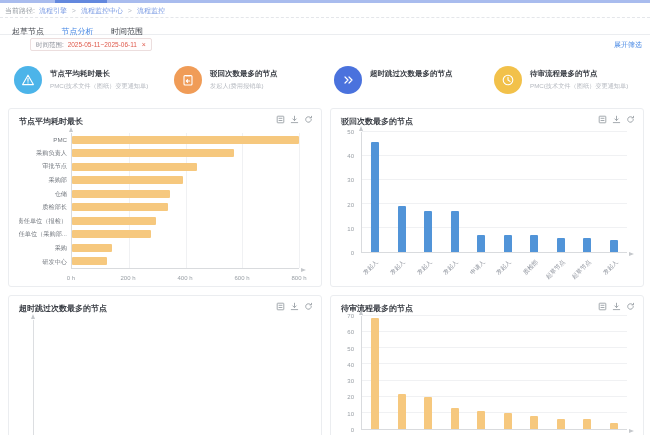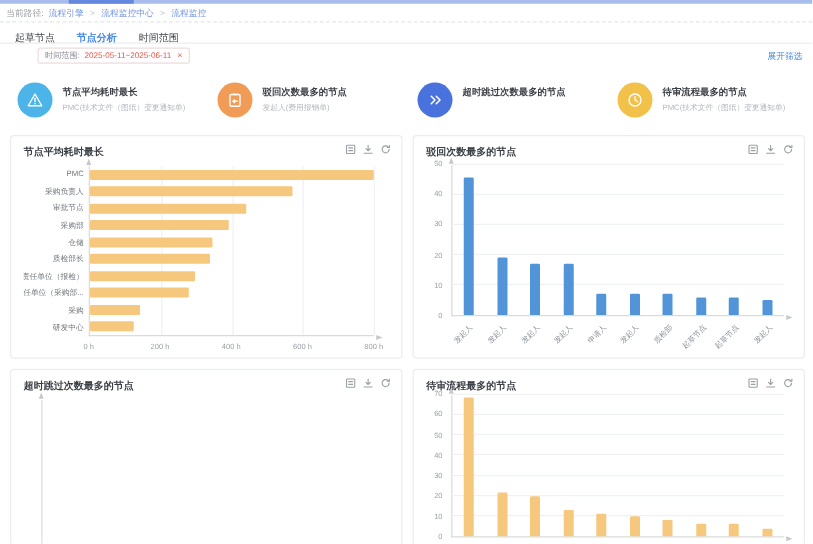--- a/index.html
+++ b/index.html
@@ -13,21 +13,21 @@
 
   
   .breadcrumb { position:absolute; top:6px; left:5px; font-size:7px; color:#9aa0a6; white-space:nowrap; }
   .breadcrumb a { color:#7496e2; text-decoration:none; margin:0 2px; cursor:pointer; }
   .breadcrumb .sep { color:#b6bcc4; margin:0 1px; }
   .bc-divider { position:absolute; top:17px; left:0; width:650px; border-bottom:1px dashed #e4e6ea; }
 
   
   .tabs { position:absolute; top:20px; left:0; width:650px; height:15px; border-bottom:1px solid #ebedf0; }
   .tab { display:inline-block; margin-left:11px; padding:1px 1px 3px; font-size:8px; color:#41454c; cursor:pointer; }
-  .tab.active { color:#4486e4; border-bottom:2px solid #4486e4; font-weight:bold; }
+  .tab.active { color:#4486e4; border-bottom:2px solid #4486e4; font-weight:normal; }
 
   
   .filter-tag { position:absolute; top:38px; left:30px; height:13px; padding:2px 5px; border:1px solid #ecdede; border-radius:2px; background:#fffdfd; font-size:6.5px; line-height:8px; white-space:nowrap; cursor:pointer; }
   .filter-tag .lbl { color:#8a8f99; }
   .filter-tag .val { color:#df5a4c; margin-left:2px; }
   .filter-tag .close { color:#df5a4c; margin-left:3px; cursor:pointer; font-size:7px; }
   .expand-link { position:absolute; top:40px; right:8px; font-size:7px; color:#4486e4; cursor:pointer; }
 
   
   .stat-card { position:absolute; top:62px; width:152px; height:40px; }

